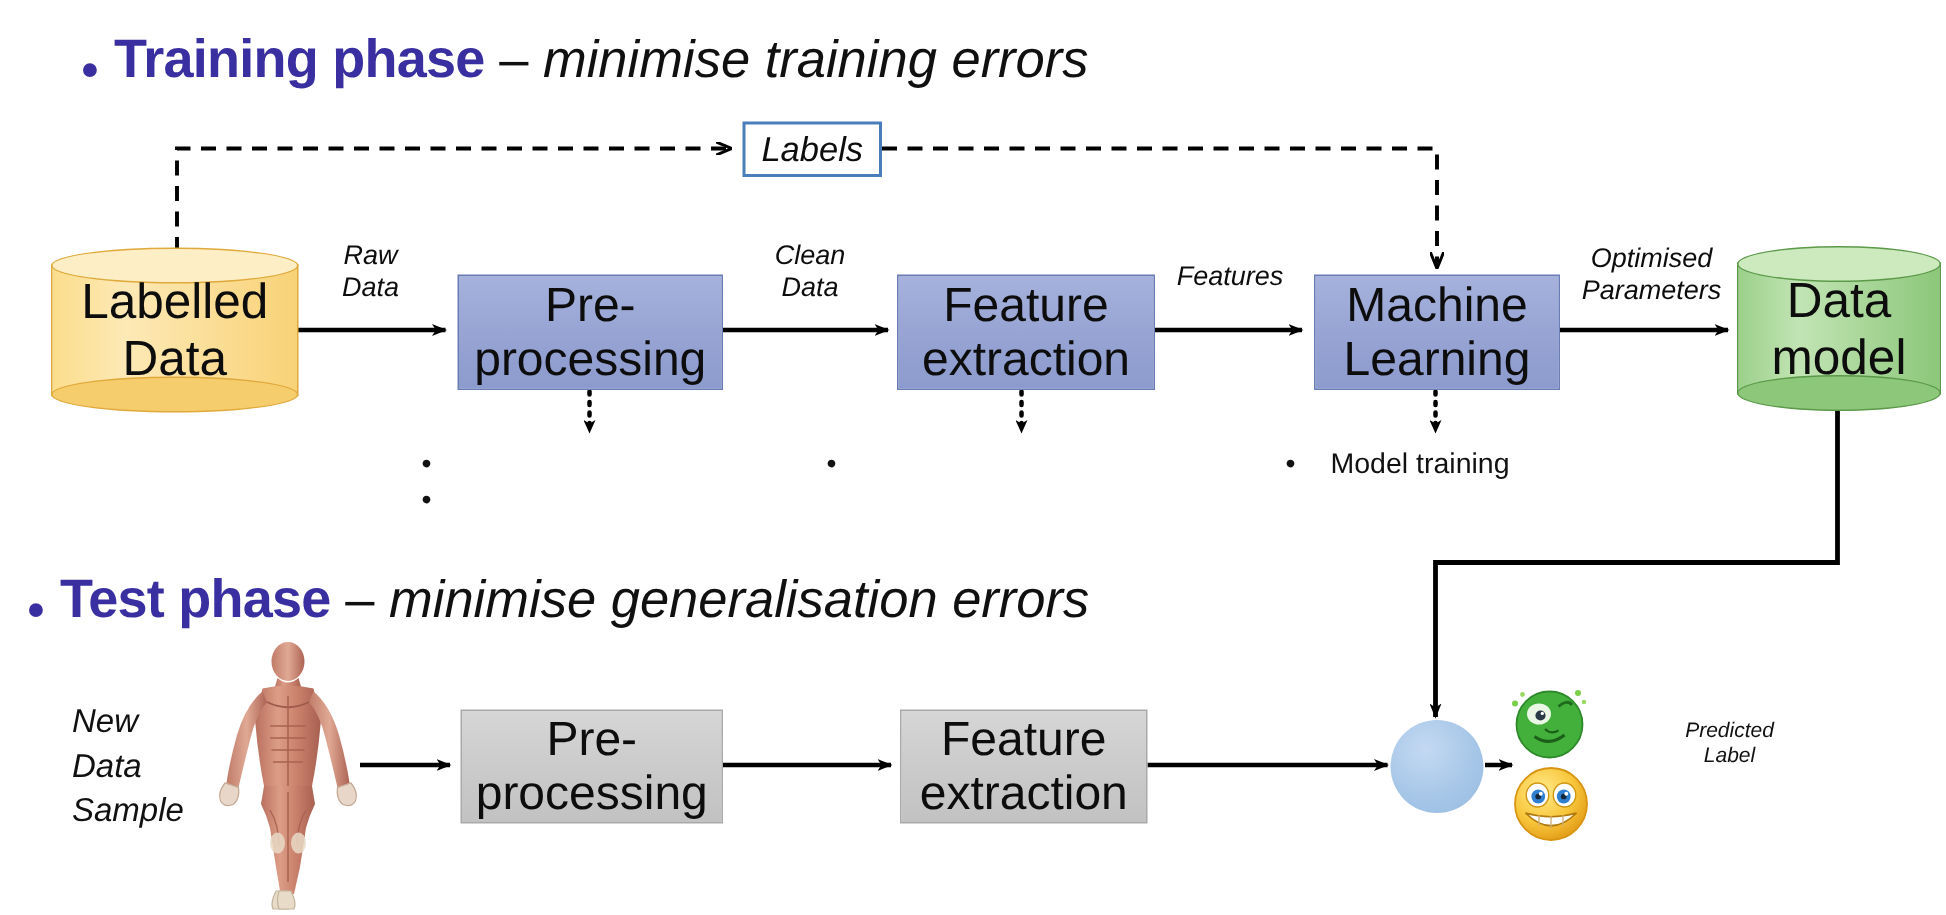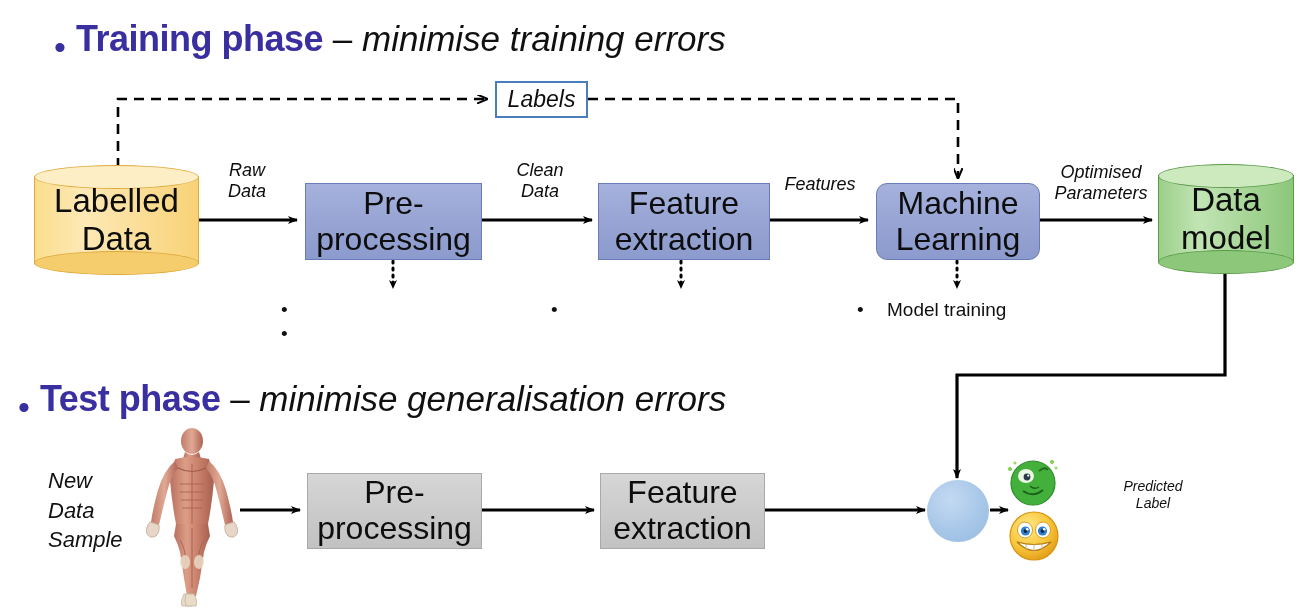--- a/index.html
+++ b/index.html
@@ -180,21 +180,21 @@
     <div class="label" style="white-space:pre-line;">Labelled
 Data</div>
   </div>
 
   <div class="pbox blue" style="left:305px; top:183px; width:177px; height:77px; white-space:pre-line;">Pre-
 processing</div>
 
   <div class="pbox blue" style="left:598px; top:183px; width:172px; height:77px; white-space:pre-line;">Feature
 extraction</div>
 
-  <div class="pbox blue" style="left:876px; top:183px; width:164px; height:77px; white-space:pre-line;border-radius:11px;">Machine
+  <div class="pbox blue" style="left:876px; top:183px; width:164px; height:77px; white-space:pre-line;">Machine
 Learning</div>
 
   <div class="cyl green" style="left:1158px; top:164px; width:136px; height:110px;">
     <div class="body"></div>
     <div class="top"></div>
     <div class="bot"></div>
     <div class="label" style="white-space:pre-line;">Data
 model</div>
   </div>
 

